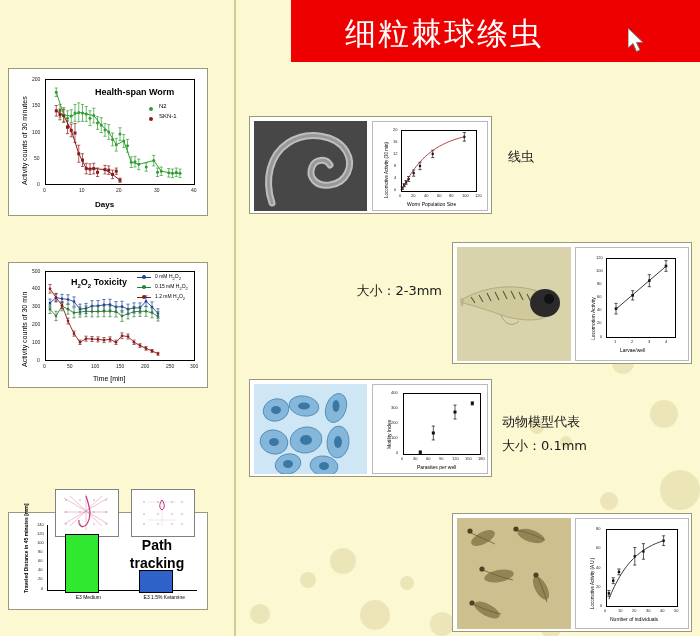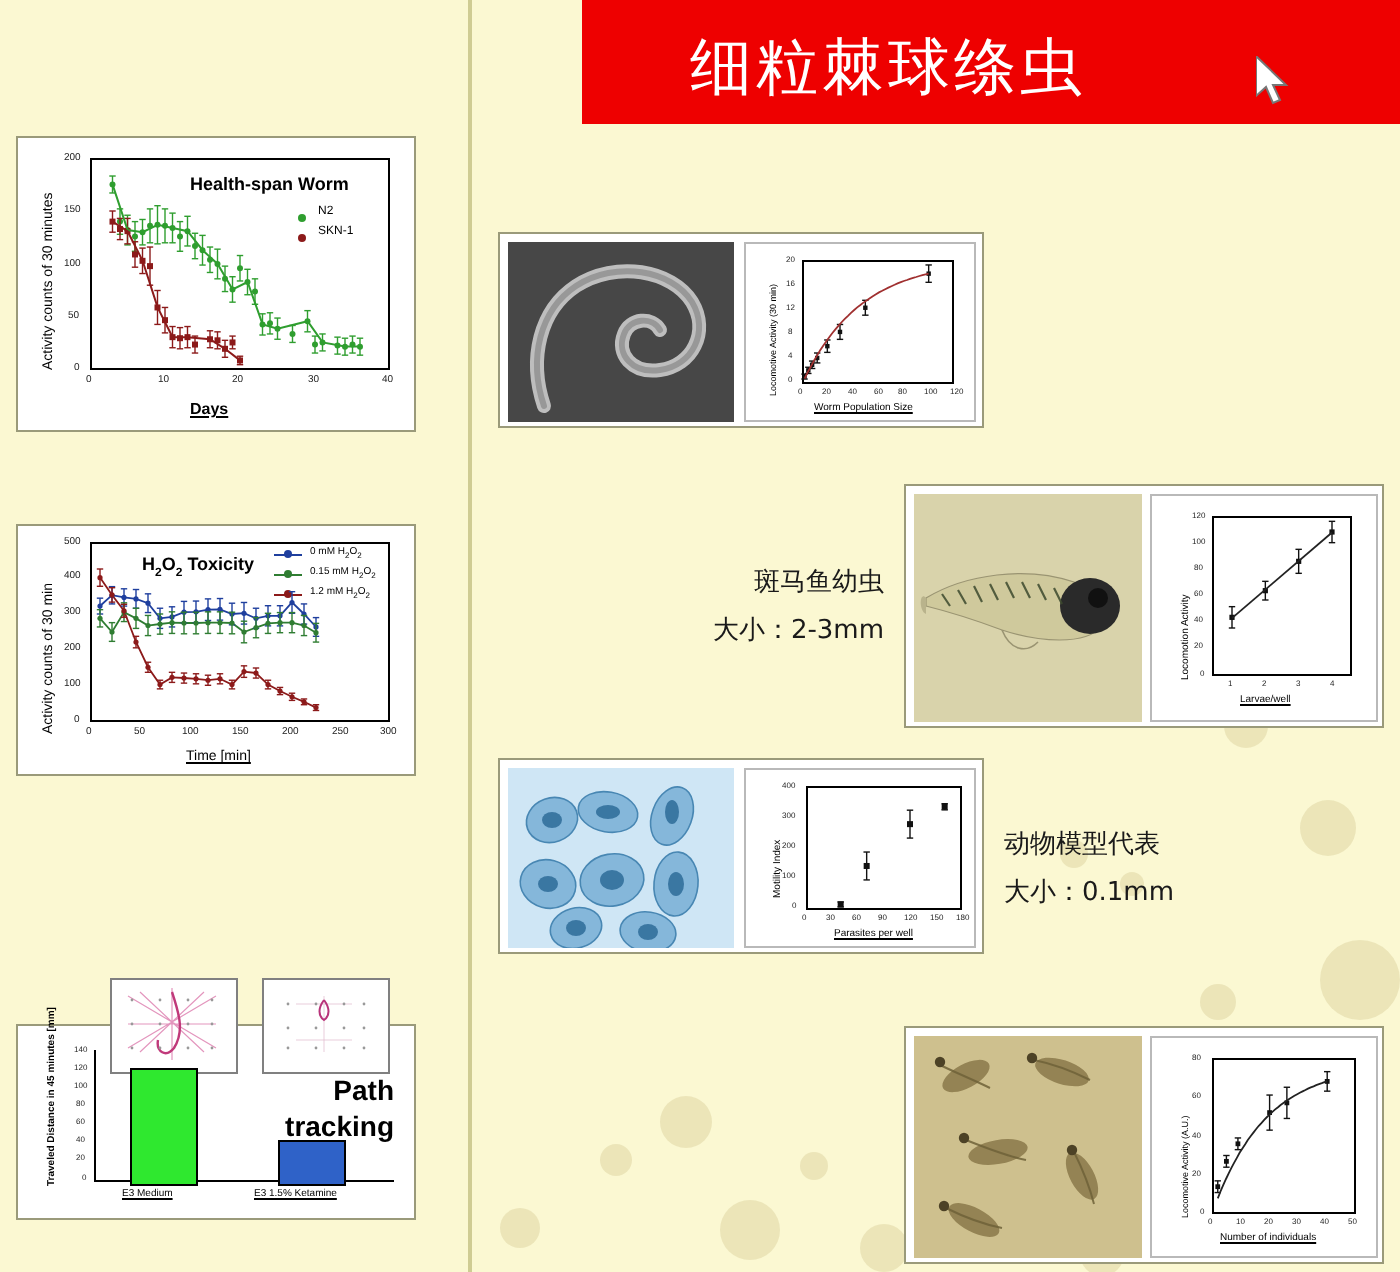--- a/index.html
+++ b/index.html
@@ -32,21 +32,21 @@
     position:absolute;background:#ffffff;border:1px solid #9a9a7a;
     box-sizing:border-box;z-index:2;
   }
   .photo{position:absolute;box-sizing:border-box;}
   
   .chart{position:absolute;box-sizing:border-box;background:#fff;}
   .plot{position:absolute;box-sizing:border-box;border-left:1px solid #000;border-bottom:1px solid #000;}
   .plot.boxed{border:1px solid #000;}
   .ctitle{position:absolute;font-weight:bold;color:#000;white-space:nowrap;}
   .ylab{position:absolute;transform-origin:0 0;transform:rotate(-90deg);white-space:nowrap;color:#000;}
-  .xlab{position:absolute;white-space:nowrap;color:#000;text-align:left;text-decoration:underline;}
+  .xlab{position:absolute;white-space:nowrap;color:#000;text-align:right;}
   .tick{position:absolute;color:#222;white-space:nowrap;}
   .legend-item{position:absolute;white-space:nowrap;color:#000;}
   .lg-dot{position:absolute;width:4px;height:4px;border-radius:50%;}
   .lg-line{position:absolute;height:1px;}
   .bar{position:absolute;border:1px solid #000;}
   svg.curve{position:absolute;left:0;top:0;overflow:visible;}
   
   .spec{position:absolute;z-index:3;color:#1a1a1a;white-space:nowrap;
         font-family:"DejaVu Sans","Liberation Sans",sans-serif;}
   .spec .name{font-size:13px;display:block;margin-bottom:6px;}
@@ -637,21 +637,21 @@
     <div class="tick" style="left:28px;top:27px;font-size:4px;">100</div>
     <div class="tick" style="left:29px;top:36px;font-size:4px;">80</div>
     <div class="tick" style="left:29px;top:45px;font-size:4px;">60</div>
     <div class="tick" style="left:29px;top:54px;font-size:4px;">40</div>
     <div class="tick" style="left:29px;top:63px;font-size:4px;">20</div>
     <div class="tick" style="left:32px;top:73px;font-size:4px;">0</div>
     <div class="bar" style="left:56px;top:21px;width:32px;height:57px;background:#2fe82f;"></div>
     <div class="bar" style="left:130px;top:57px;width:32px;height:21px;background:#2f62c8;"></div>
     <div class="xlab" style="left:52px;top:81px;font-size:5px;width:40px;">E3 Medium</div>
     <div class="xlab" style="left:118px;top:81px;font-size:5px;width:58px;">E3 1.5% Ketamine</div>
-    <div id="path-track-text" style="left:108px;top:24px;width:80px;text-align:right;">
+    <div id="path-track-text" style="left:108px;top:24px;width:80px;">
       <span>Path</span><br>
       <span>tracking</span>
     </div>
   </div>
 </div>
 
 <div class="card" style="left:249px;top:116px;width:243px;height:98px;">
   <div class="photo" style="left:4px;top:4px;width:113px;height:90px;background:#3c3c3c;">
     <svg width="113" height="90" viewBox="0 0 113 90">
       <rect width="113" height="90" fill="#474747"></rect>
@@ -709,20 +709,21 @@
           <line x1="91.33333333333334" y1="10.48" x2="91.33333333333334" y2="19.16" stroke="#111" stroke-width="0.7"></line>
           <line x1="89.73333333333335" y1="10.48" x2="92.93333333333334" y2="10.48" stroke="#111" stroke-width="0.7"></line>
           <line x1="89.73333333333335" y1="19.16" x2="92.93333333333334" y2="19.16" stroke="#111" stroke-width="0.7"></line>
           <rect x="90.23333333333335" y="13.72" width="2.2" height="2.2" fill="#111"></rect>
         </g>
       <path id="wp-fit" fill="none" stroke="#a03030" stroke-width="0.9" d="M29.3,67.3 L30.8,64.2 L32.4,61.3 L33.9,58.5 L35.5,55.8 L37.0,53.3 L38.6,50.9 L40.1,48.7 L41.7,46.5 L43.2,44.5 L44.8,42.6 L46.3,40.8 L47.9,39.0 L49.4,37.4 L51.0,35.9 L52.5,34.4 L54.1,33.0 L55.6,31.7 L57.2,30.5 L58.7,29.3 L60.3,28.2 L61.9,27.1 L63.4,26.1 L65.0,25.1 L66.5,24.2 L68.1,23.4 L69.6,22.6 L71.2,21.8 L72.7,21.1 L74.3,20.4 L75.8,19.7 L77.4,19.1 L78.9,18.5 L80.5,18.0 L82.0,17.4 L83.6,16.9 L85.1,16.5 L86.7,16.0 L88.2,15.6 L89.8,15.2 L91.3,14.8 "></path>
     </svg>
   </div>
 </div>
 <div class="spec" style="left:508px;top:148px;">
+  <span class="name">线虫</span>
 </div>
 
 <div class="card" style="left:452px;top:242px;width:240px;height:122px;">
   <div class="photo" style="left:4px;top:4px;width:114px;height:114px;background:#d8d2a8;">
     <svg width="114" height="114" viewBox="0 0 114 114">
       <rect width="114" height="114" fill="#d9d3ab"></rect>
       <path d="M6,52 C26,40 56,36 80,44 C94,49 100,58 94,66 C86,76 62,74 44,68 C28,62 14,58 6,56 Z" fill="#cfc99c" stroke="#9a9472" stroke-width="0.6"></path>
       <ellipse cx="88" cy="56" rx="15" ry="14" fill="#2a2a2a"></ellipse>
       <circle cx="92" cy="52" r="5" fill="#111"></circle>
       <g stroke="#3d4a2e" stroke-width="1.1" opacity="0.85">
@@ -764,21 +765,20 @@
           <line x1="90.00000000000001" y1="12.666666666666668" x2="90.00000000000001" y2="23.333333333333332" stroke="#111" stroke-width="0.7"></line>
           <line x1="88.40000000000002" y1="12.666666666666668" x2="91.60000000000001" y2="12.666666666666668" stroke="#111" stroke-width="0.7"></line>
           <line x1="88.40000000000002" y1="23.333333333333332" x2="91.60000000000001" y2="23.333333333333332" stroke="#111" stroke-width="0.7"></line>
           <rect x="88.70000000000002" y="16.7" width="2.6" height="2.6" fill="#111"></rect>
         </g>
       <path id="lw-fit" fill="none" stroke="#222" stroke-width="0.9" d="M40,61.06666666666667 L90.00000000000001,18.266666666666666"></path>
     </svg>
   </div>
 </div>
 <div class="spec right-align" style="left:332px;top:282px;width:110px;">
-  <span class="name">斑马鱼幼虫</span>
   <span class="size">大小：2-3mm</span>
 </div>
 
 <div class="card" style="left:249px;top:379px;width:243px;height:98px;">
   <div class="photo" style="left:4px;top:4px;width:113px;height:90px;background:#cfe3f2;">
     <svg width="113" height="90" viewBox="0 0 113 90">
       <rect width="113" height="90" fill="#cfe6f5"></rect>
       <g fill="#7fb4d8" stroke="#3d7fae" stroke-width="0.8" opacity="0.92">
         <ellipse cx="22" cy="26" rx="13" ry="11" transform="rotate(-20 22 26)"></ellipse>
         <ellipse cx="50" cy="22" rx="15" ry="10" transform="rotate(10 50 22)"></ellipse>

